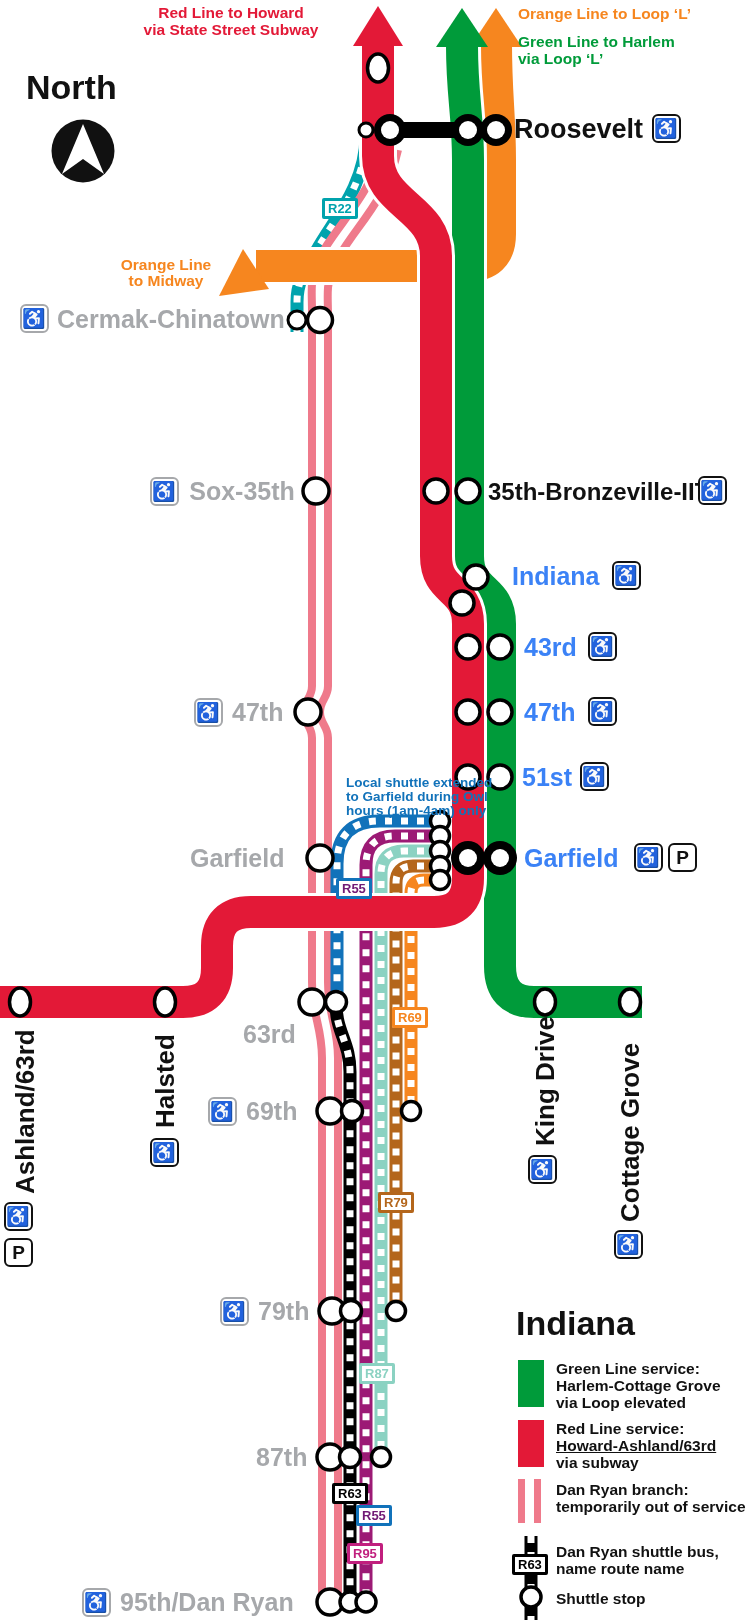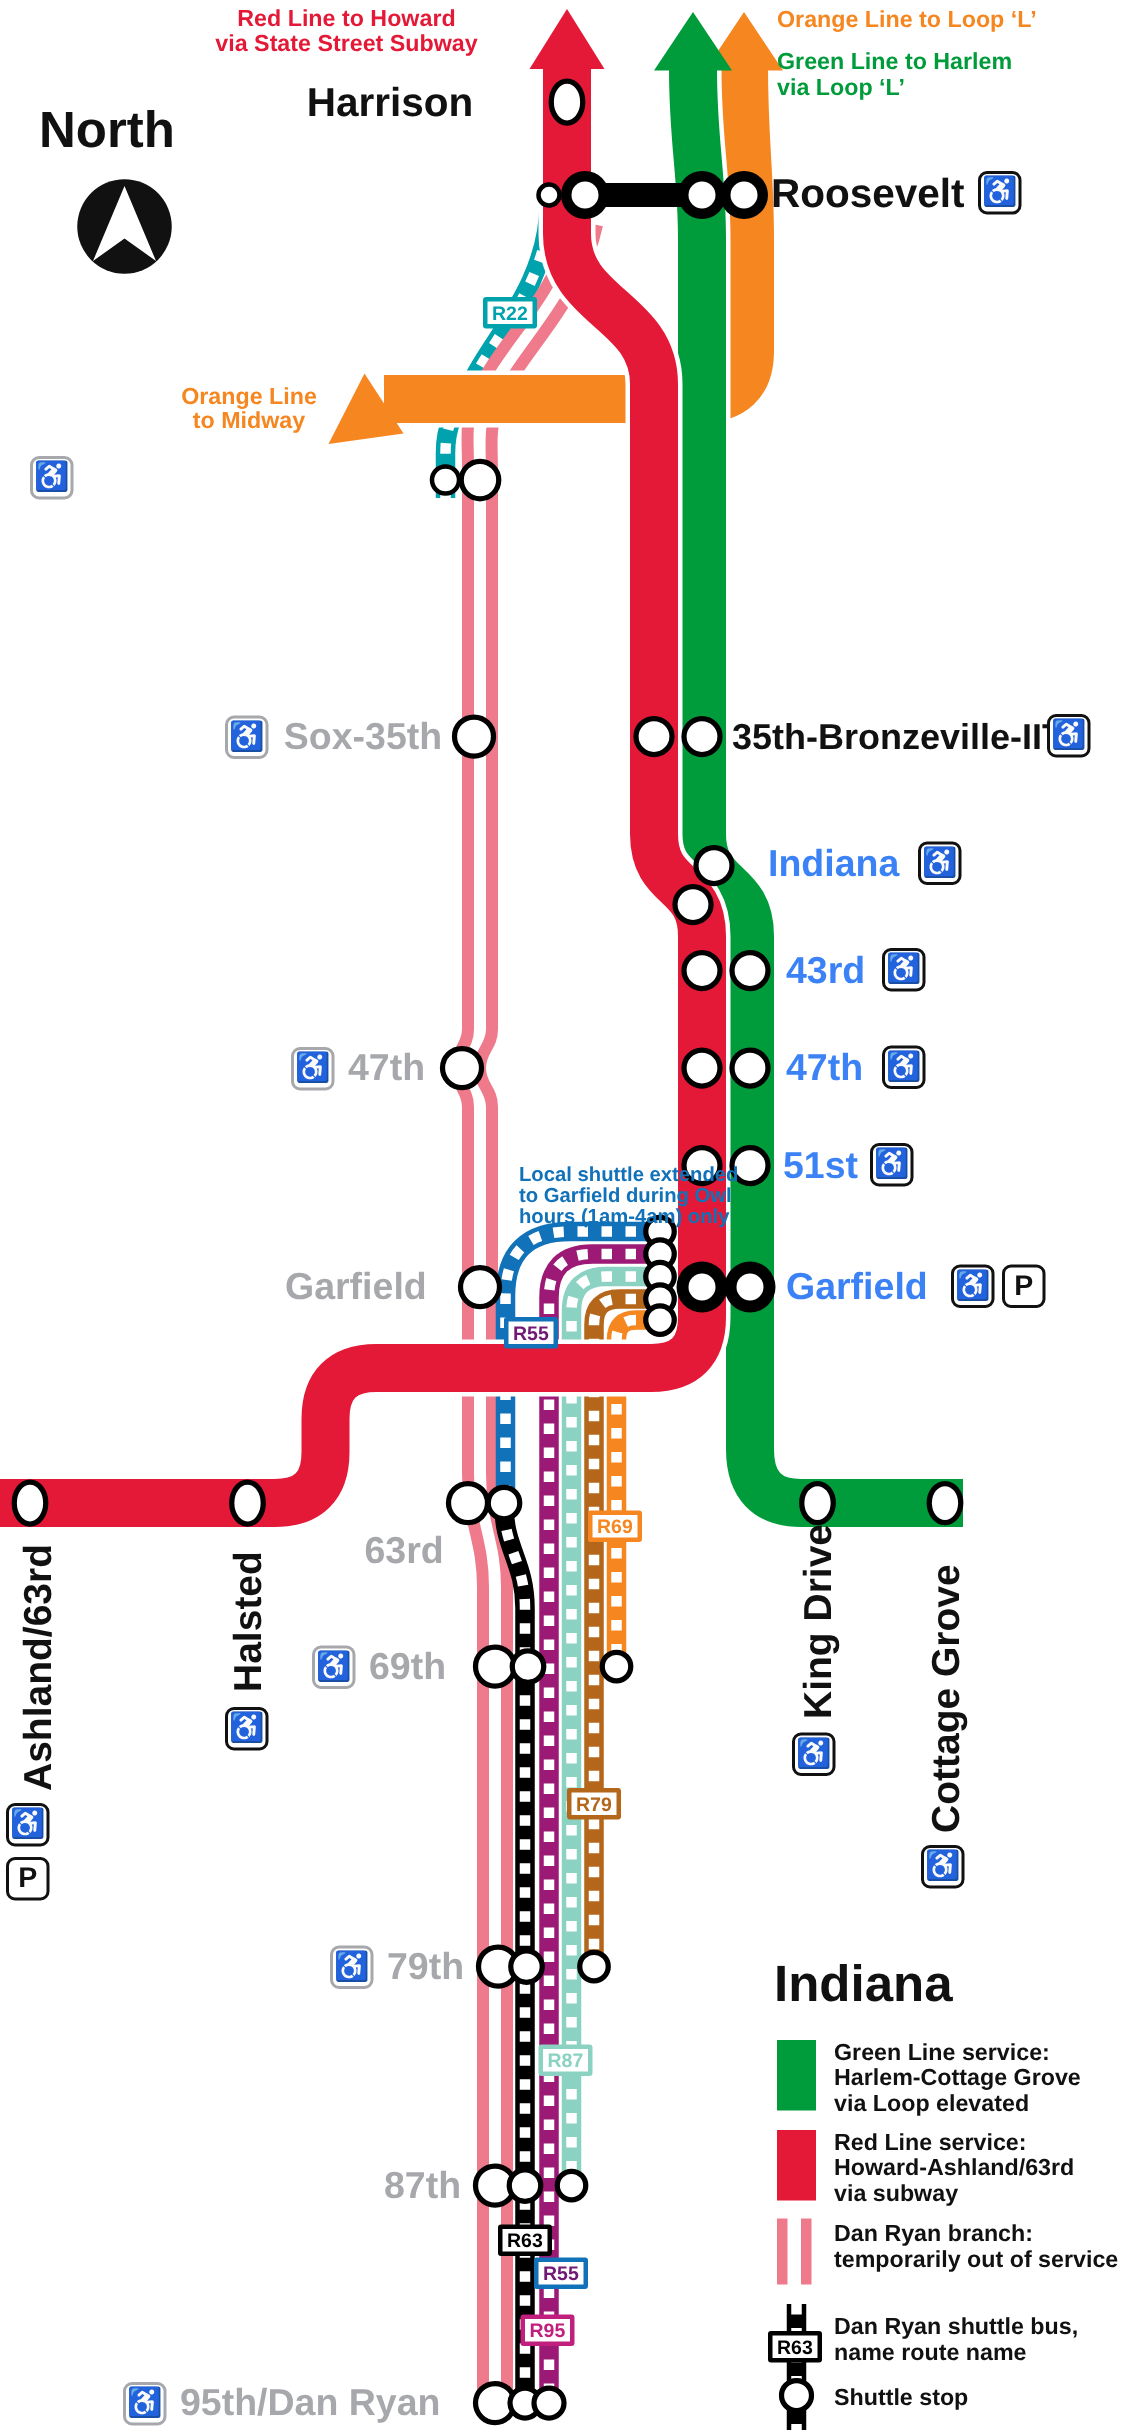--- a/index.html
+++ b/index.html
@@ -171,27 +171,27 @@
 <div class="lbl dir red-t right" style="left:110px;top:4px;width:242px;">Red Line to Howard</div>
 <div class="lbl dir red-t right" style="left:110px;top:21px;width:242px;">via State Street Subway</div>
 <div class="lbl dir org-t" style="left:518px;top:5px;">Orange Line to Loop ‘L’</div>
 <div class="lbl dir grn-t" style="left:518px;top:33px;">Green Line to Harlem</div>
 <div class="lbl dir grn-t" style="left:518px;top:50px;">via Loop ‘L’</div>
 <div class="lbl dir org-t right" style="left:118px;top:256px;width:96px;">Orange Line</div>
 <div class="lbl dir org-t right" style="left:118px;top:272px;width:96px;">to Midway</div>
 
 <div class="lbl h1" style="left:26px;top:70px;">North</div>
 
-<div class="lbl st-lg right" style="left:160px;top:54px;width:200px;">Harrison</div>
 <div class="lbl st-lg" style="left:514px;top:115px;">Roosevelt</div>
 <span class="acc" style="left:652px;top:114px;">♿</span>
 
 <div class="badge b-teal" style="left:322px;top:198px;">R22</div>
 
 <span class="acc gray" style="left:20px;top:304px;">♿</span>
+<div class="lbl st gray" style="left:57px;top:306px;">Cermak-Chinatown</div>
 
 <span class="acc gray" style="left:150px;top:477px;">♿</span>
 <div class="lbl st gray right" style="left:186px;top:478px;width:112px;">Sox-35th</div>
 
 <div class="lbl st-sm" style="left:488px;top:479px;">35th-Bronzeville-IIT</div>
 <span class="acc" style="left:698px;top:476px;">♿</span>
 
 <div class="lbl st" style="left:512px;top:563px;">Indiana</div>
 <span class="acc" style="left:612px;top:561px;">♿</span>
 
@@ -253,21 +253,21 @@
 
 <div class="lbl h1" style="left:516px;top:1306px;">Indiana</div>
 
 <div class="swatch" style="left:518px;top:1360px;width:26px;height:47px;background:#009b3a;"></div>
 <div class="lbl leg-t" style="left:556px;top:1360px;">Green Line service:</div>
 <div class="lbl leg-t" style="left:556px;top:1377px;">Harlem-Cottage Grove</div>
 <div class="lbl leg-t" style="left:556px;top:1394px;">via Loop elevated</div>
 
 <div class="swatch" style="left:518px;top:1420px;width:26px;height:47px;background:#e31937;"></div>
 <div class="lbl leg-t" style="left:556px;top:1420px;">Red Line service:</div>
-<div class="lbl leg-t" style="left:556px;top:1437px;">Howard-Ashland/63rd</div>
+<div class="lbl leg-t" style="left:556px;top:1437px;text-decoration:underline;">Howard-Ashland/63rd</div>
 <div class="lbl leg-t" style="left:556px;top:1454px;">via subway</div>
 
 <div class="swatch" style="left:518px;top:1479px;width:7px;height:44px;background:#ef7a8b;"></div>
 <div class="swatch" style="left:534px;top:1479px;width:7px;height:44px;background:#ef7a8b;"></div>
 <div class="lbl leg-t" style="left:556px;top:1481px;">Dan Ryan branch:</div>
 <div class="lbl leg-t" style="left:556px;top:1498px;">temporarily out of service</div>
 
 <div class="badge b-blk" style="left:512px;top:1554px;">R63</div>
 <div class="lbl leg-t" style="left:556px;top:1543px;">Dan Ryan shuttle bus,</div>
 <div class="lbl leg-t" style="left:556px;top:1560px;">name route name</div>

